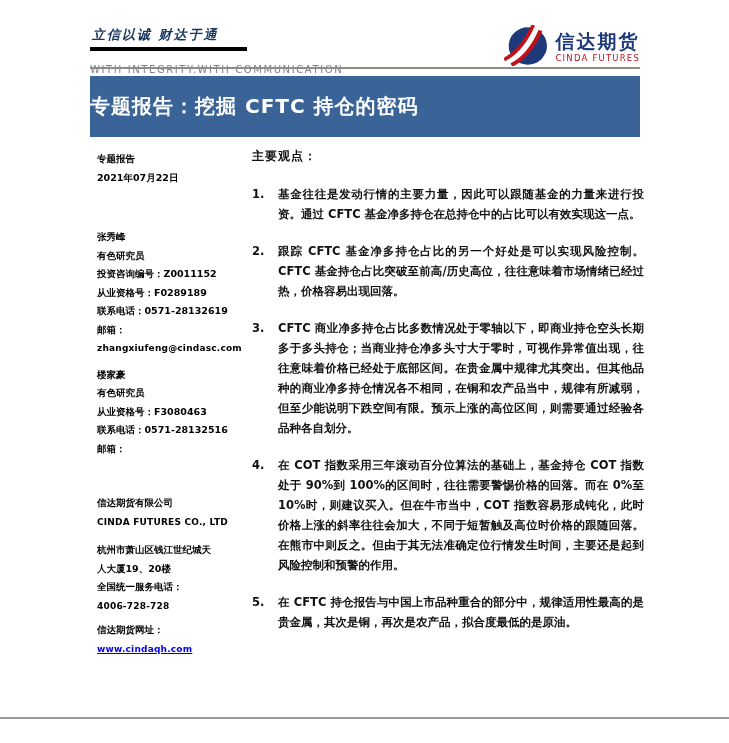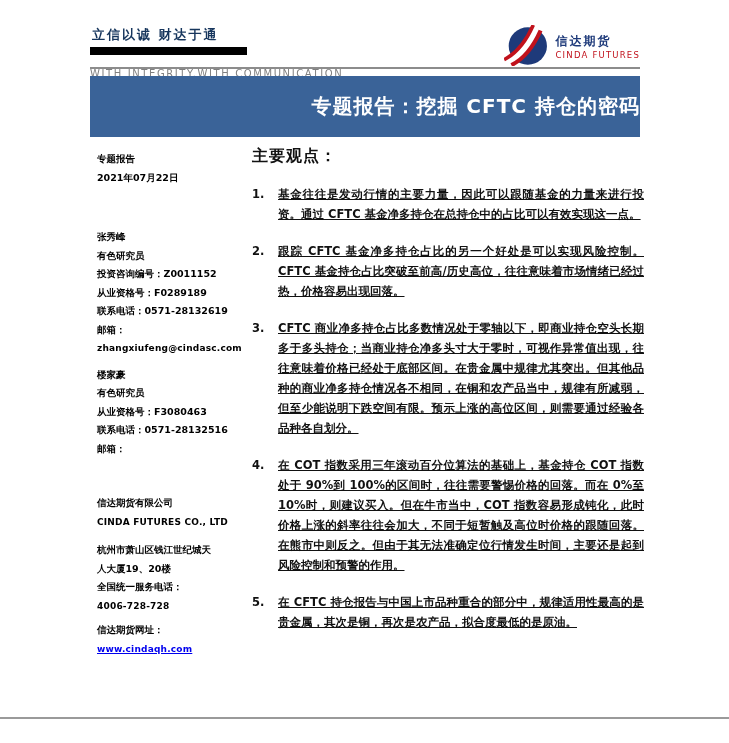--- a/index.html
+++ b/index.html
@@ -1,49 +1,49 @@
 <!DOCTYPE html>
 <html><head>
 <meta charset="utf-8">
 <style>
   html,body{margin:0;padding:0;background:#fff;}
   body{width:729px;height:743px;font-family:"DejaVu Sans",sans-serif;}
   .page{position:relative;width:729px;height:743px;background:#fff;overflow:hidden;}
 
   
   .header{position:absolute;left:90px;top:24px;width:550px;display:flex;justify-content:space-between;align-items:flex-start;}
-  .slogan-cn{display:inline-block;color:#17365d;font-weight:bold;font-size:13px;letter-spacing:2px;border-bottom:8px solid #000000;padding:0 28px 3px 2px;}
+  .slogan-cn{display:inline-block;color:#17365d;font-weight:bold;font-size:13px;letter-spacing:2px;border-bottom:4px solid #000000;padding:0 28px 3px 2px;font-style:italic;}
   .slogan-en{color:#808080;font-size:10px;letter-spacing:1.6px;margin-top:13px;white-space:nowrap;}
   .logo-block{display:flex;align-items:center;gap:7px;margin-top:1px;}
   .logo-text{display:flex;flex-direction:column;}
-  .logo-cn{color:#1e3a7a;font-weight:bold;font-size:12px;letter-spacing:2px;line-height:1.05;}
+  .logo-cn{color:#1e3a7a;font-weight:bold;font-size:19px;letter-spacing:2px;line-height:1.05;}
   .logo-en{color:#c1121c;font-weight:normal;font-size:8.5px;letter-spacing:1.2px;margin-top:2px;}
   .header-rule{position:absolute;left:90px;top:67px;width:550px;height:2px;background:#8c8c8c;}
 
   
-  .banner{position:absolute;left:90px;top:76px;width:550px;height:61px;background:#3a6398;display:flex;align-items:center;justify-content:flex-end;}
+  .banner{position:absolute;left:90px;top:76px;width:550px;height:61px;background:#3a6398;display:flex;align-items:center;justify-content:flex-start;}
   .banner-title{color:#fff;font-size:20px;font-weight:bold;letter-spacing:1px;margin:0;}
 
   
   .sidebar{position:absolute;left:97px;top:150px;width:150px;color:#000;}
   .sb-line{font-size:9.5px;font-weight:bold;line-height:18.5px;white-space:nowrap;}
   .sb-latin{font-size:9px;letter-spacing:0.2px;}
   .sb-g1{margin-bottom:14px;}
   .sb-analyst1{margin-bottom:8px;margin-top:41px;}
   .sb-analyst2{margin-bottom:36px;}
   .sb-company{margin-bottom:10px;}
   .sb-address{margin-bottom:6px;}
   .sb-link{color:#0000ee;text-decoration:underline;cursor:pointer;}
 
   
   .main{position:absolute;left:252px;top:146px;width:392px;color:#111;}
-  .main-heading{font-size:16px;font-weight:bold;letter-spacing:1px;line-height:20px;margin:0 0 18px 0;}
+  .main-heading{font-size:12px;font-weight:bold;letter-spacing:1px;line-height:20px;margin:0 0 18px 0;}
   .point{display:flex;margin-bottom:17px;font-size:11.5px;font-weight:bold;line-height:20px;}
   .point .num{width:26px;flex:none;}
-  .point .txt{flex:1;text-align:justify;text-decoration:underline;}
+  .point .txt{flex:1;text-align:justify;}
 
   .bottom-rule{position:absolute;left:0;top:717px;width:729px;height:2px;background:#9a9a9a;}
 </style>
 </head>
 <body>
 
 <div class="page">
 
   <div class="header">
     <div class="slogan-block">

